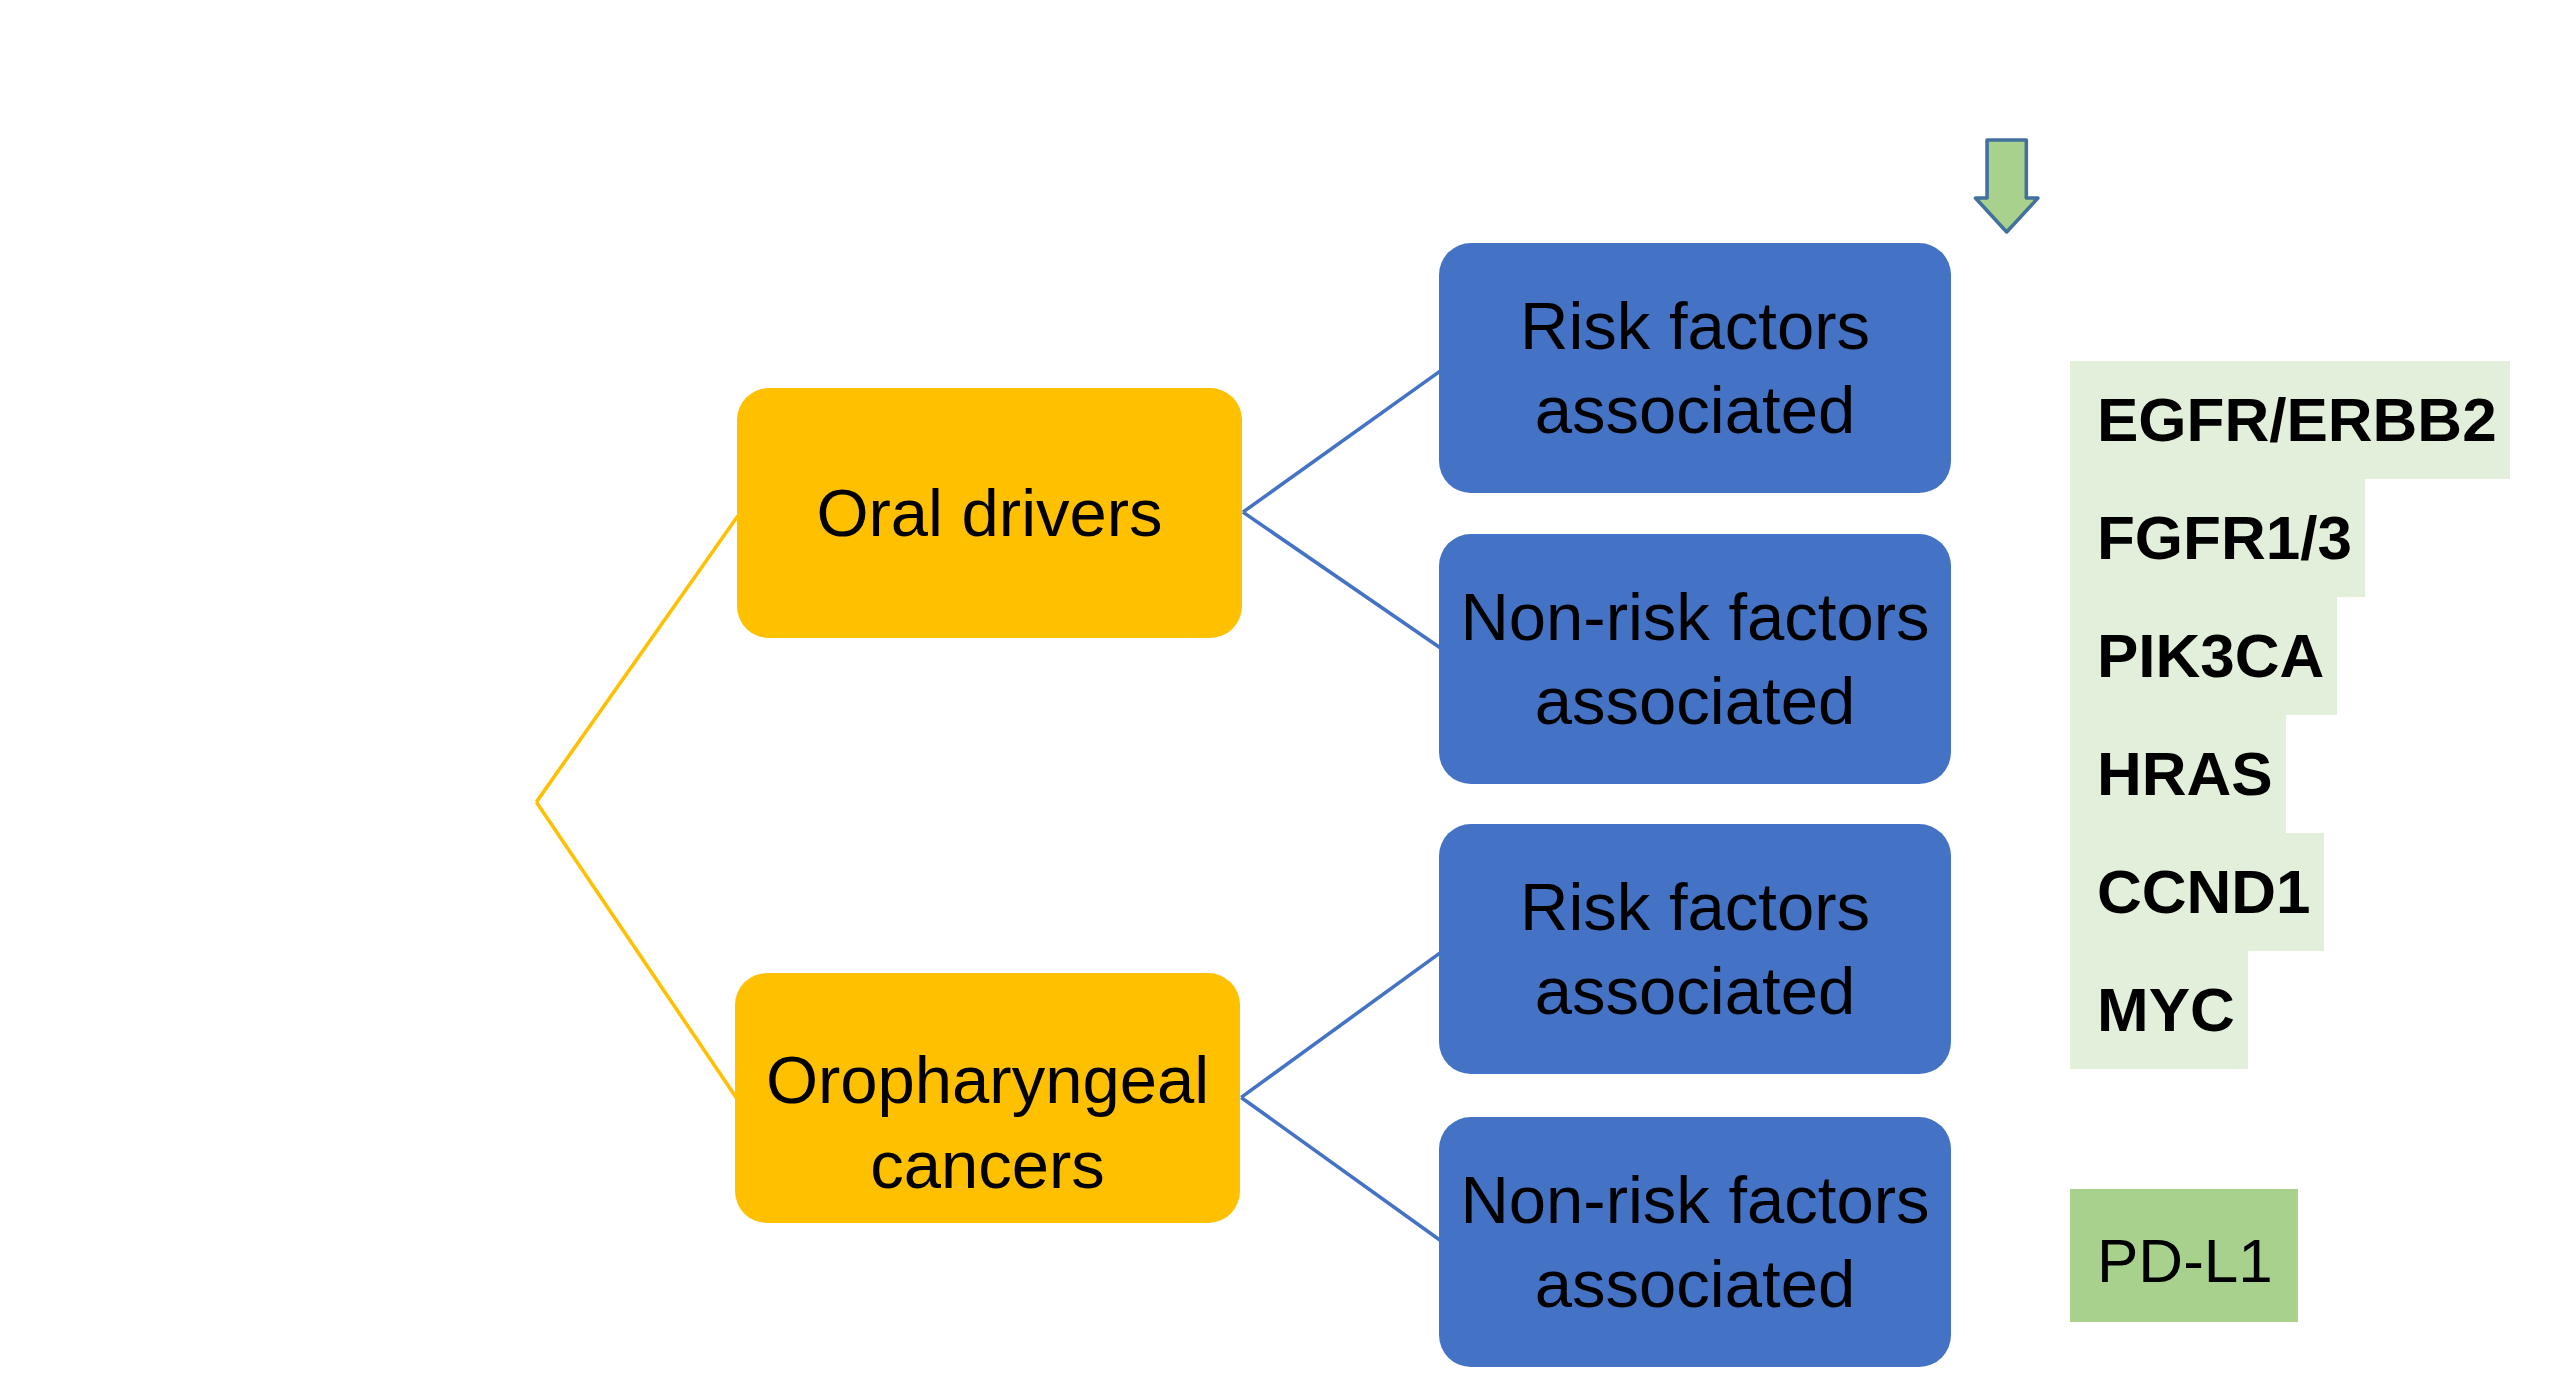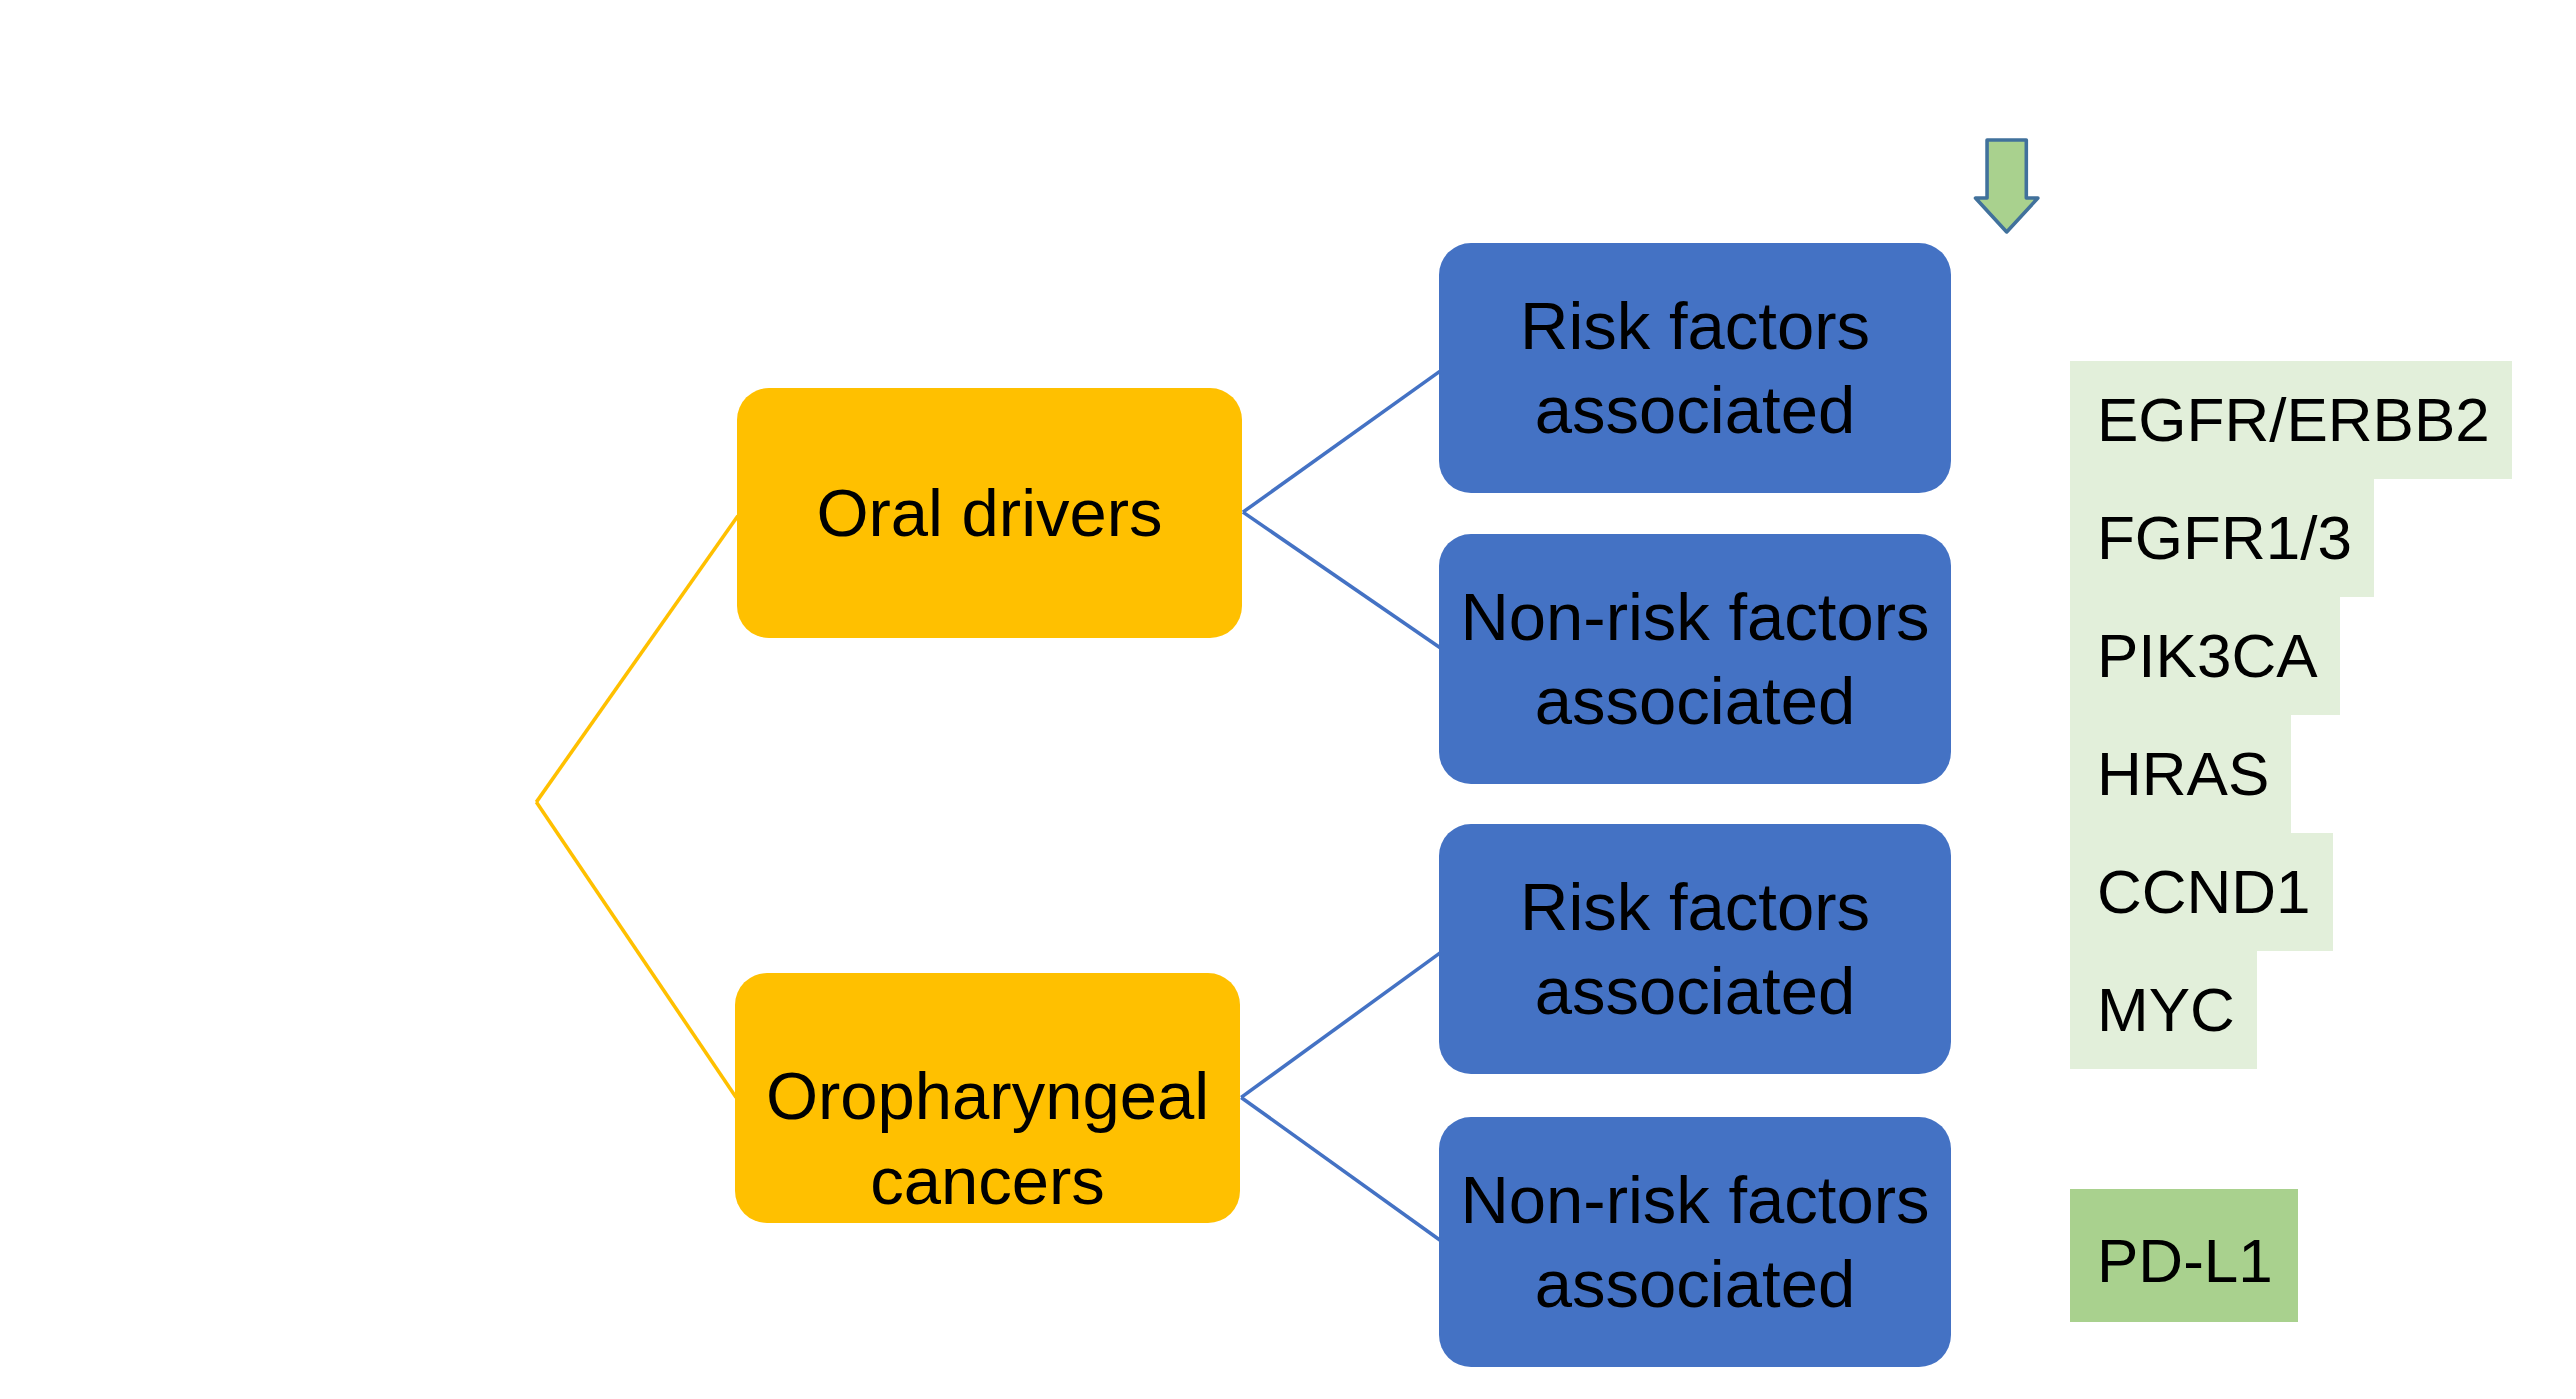--- a/index.html
+++ b/index.html
@@ -10,38 +10,38 @@
   }
   html,body{margin:0;padding:0;background:var(--background);}
   .stage{
     position:relative; width:2576px; height:1399px; background:var(--background);
     font-family:"Liberation Sans", sans-serif; color:var(--text); overflow:hidden;
   }
   .connector-layer{position:absolute; left:0; top:0; width:2576px; height:1399px;}
   .node{
     position:absolute; display:flex; align-items:center; justify-content:center;
     text-align:center; border-radius:32px; font-size:67px; line-height:1.26;
-    padding:0 9px; box-sizing:border-box; color:var(--text);
+    padding:16px 9px; box-sizing:border-box; color:var(--text);
   }
   .node-root{left:25px;  top:680px;  width:509px; height:250px; background:var(--root-fill);}
   .node-branch{background:var(--branch-fill); width:505px; height:250px;}
   .node-branch-0{left:737px; top:388px;}
   .node-branch-1{left:735px; top:973px;align-items:flex-end;}
   .node-leaf{background:var(--leaf-fill); left:1439px; width:512px; height:250px;}
   .node-leaf-0{top:243px;} .node-leaf-1{top:534px;}
   .node-leaf-2{top:824px;} .node-leaf-3{top:1117px;}
   .annotation-title{
     position:absolute; left:1481px; top:0px; width:1071px; text-align:center;
     font-size:73px; line-height:1.12; white-space:nowrap;
   }
   .gene-list{position:absolute; left:2070px; top:361px;}
   .gene-row{height:118px; white-space:nowrap;}
   .gene-chip{
     display:inline-block; background:var(--gene-list-fill); font-size:62px;
-    line-height:118px; padding:0 22px 0 27px; color:var(--text);
+    line-height:118px; padding:0 13px 0 27px; color:var(--text);font-weight:bold;
   }
   .pdl1-chip{
     position:absolute; left:2070px; top:1189px; display:inline-block;
     background:var(--gene-highlight-fill); font-size:62px; line-height:123px;
     height:123px; padding:10px 25px 0 27px; color:var(--text); white-space:nowrap;
   }
 </style>
 </head>
 <body>
 

